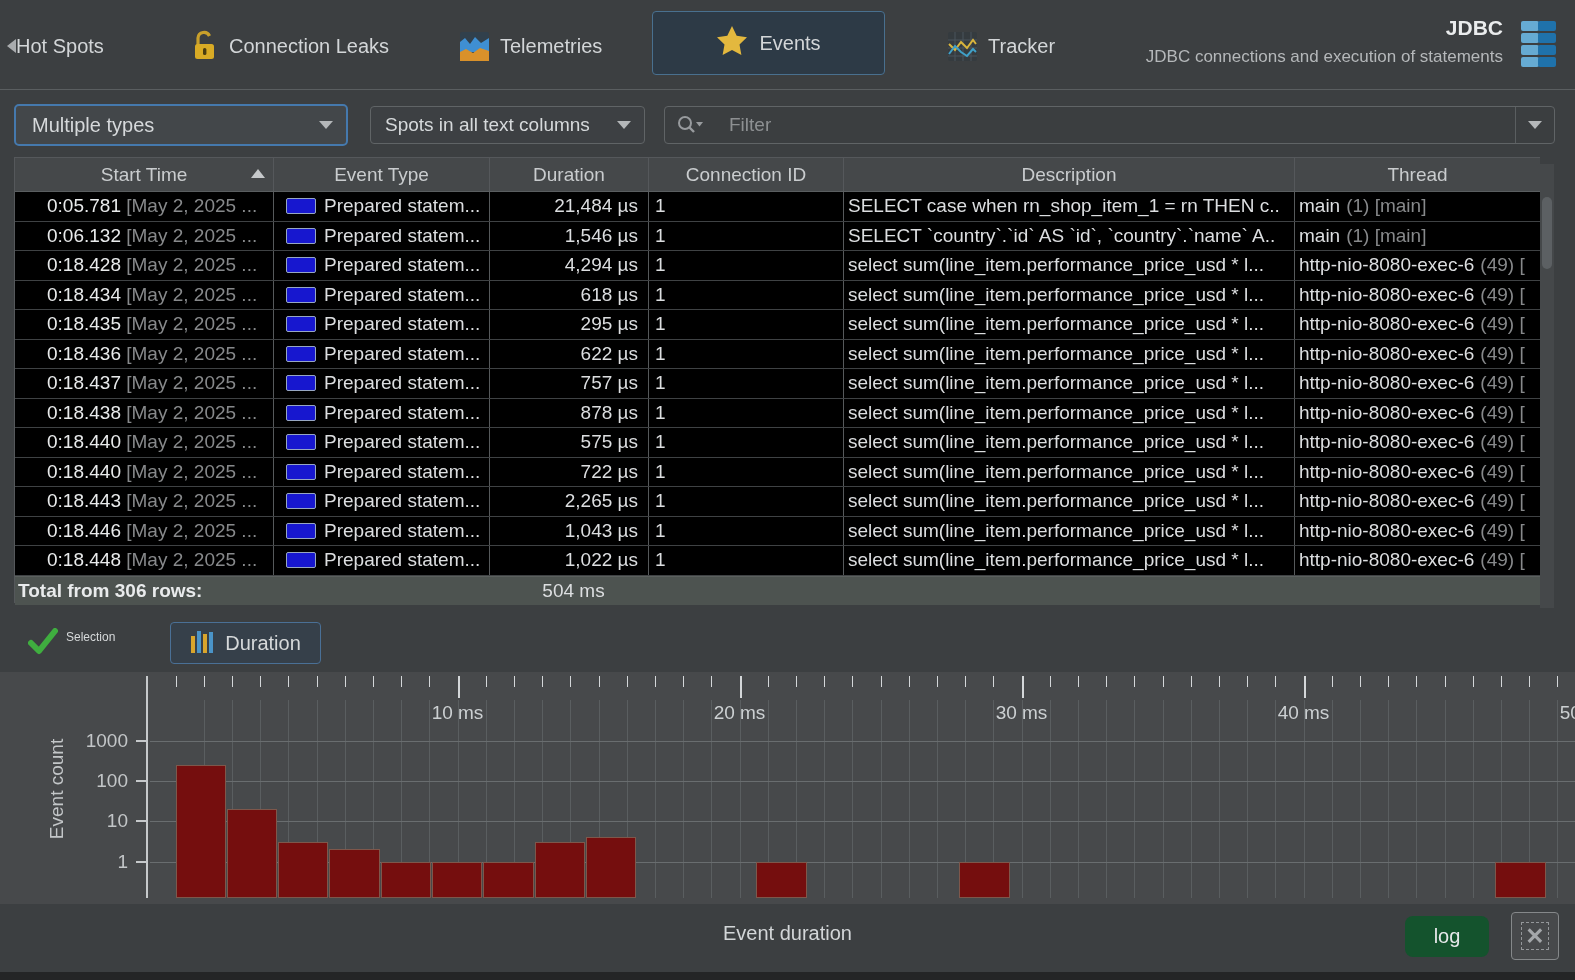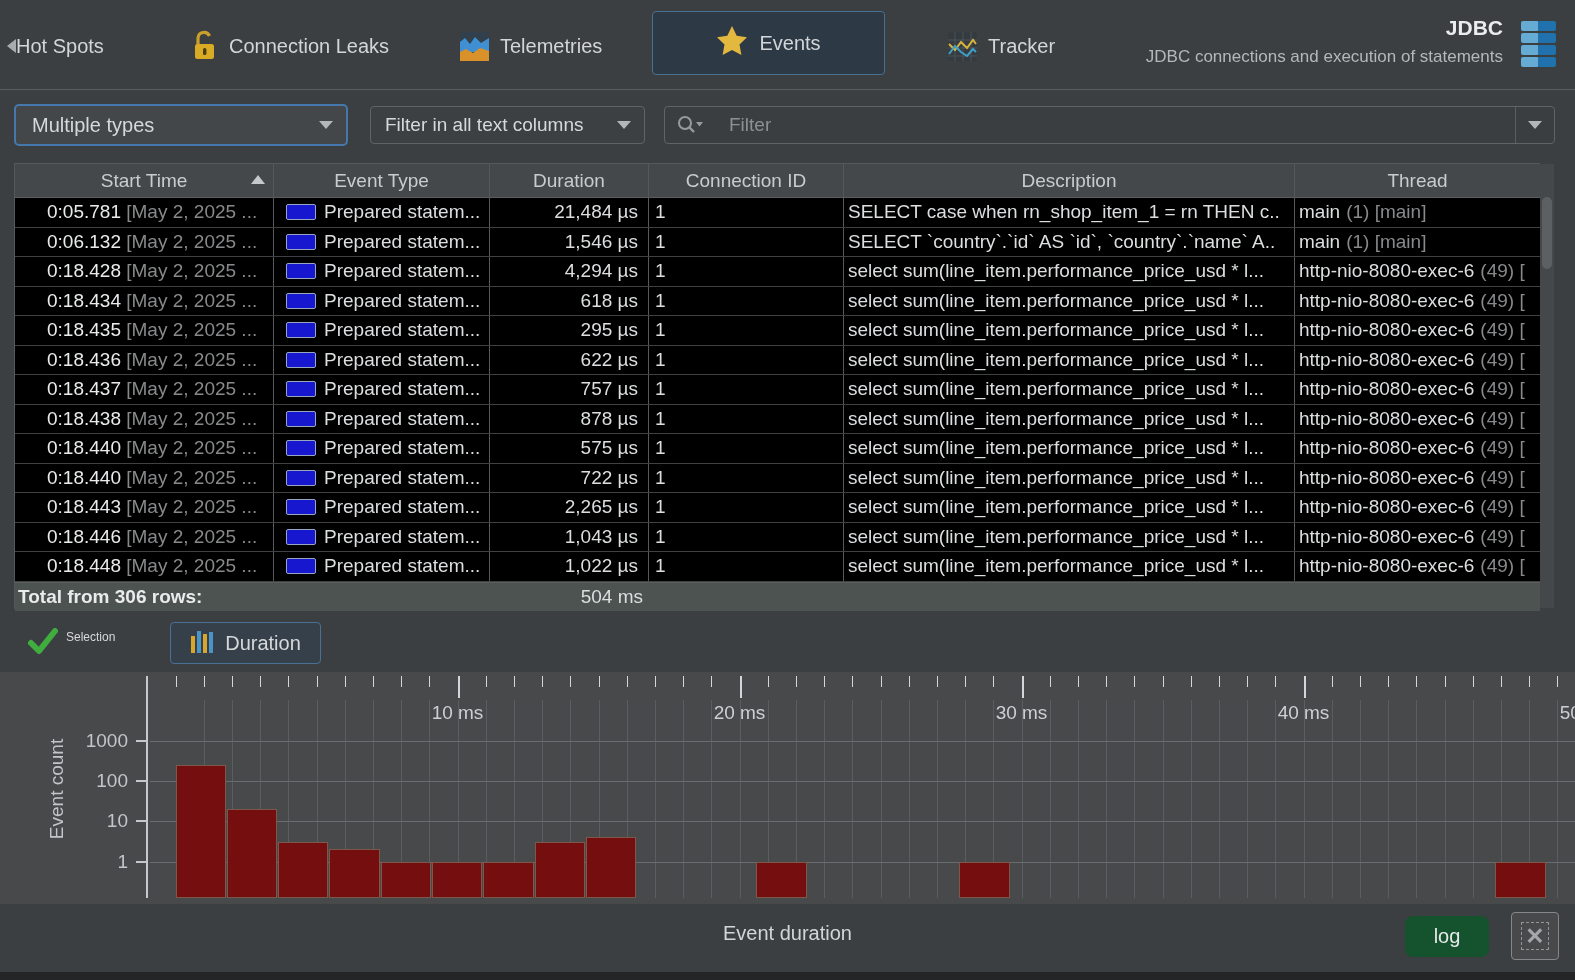--- a/index.html
+++ b/index.html
@@ -27,41 +27,41 @@
   .sel-type{left:14px;top:14px;width:334px;height:42px;background:#43474a;border:2px solid #4579ad;border-radius:5px;padding-left:16px;font-size:20px;}
   .sel-scope{left:370px;top:16px;width:275px;height:38px;background:#3d4043;border:1px solid #606466;border-radius:4px;padding-left:14px;font-size:19px;}
   .caret{width:0;height:0;border-left:7px solid transparent;border-right:7px solid transparent;border-top:8px solid #b4b7b9;}
   .sel-caret{position:absolute;right:13px;top:50%;transform:translateY(-50%);}
   .searchbox{position:absolute;left:664px;top:16px;width:891px;height:38px;background:#3b3e40;border:1px solid #606466;border-radius:4px;box-sizing:border-box;display:flex;align-items:center;}
   .search-icon{margin-left:11px;display:flex;align-items:center;}
   .searchbox input{flex:1;background:transparent;border:none;outline:none;color:#d6d9db;font-size:19px;margin-left:23px;font-family:Liberation Sans, sans-serif;}
   .searchbox input::placeholder{color:#8d9092;}
   .search-arrow{width:38px;height:100%;border-left:1px solid #5a5e60;display:flex;align-items:center;justify-content:center;}
   
-  .table{position:absolute;left:14px;top:163px;width:1526px;height:446px;box-sizing:border-box;border:1px solid #55585b;border-right:none;}
+  .table{position:absolute;left:14px;top:157px;width:1526px;height:446px;box-sizing:border-box;border:1px solid #55585b;border-right:none;}
   .thead{display:flex;height:33px;background:#45484a;border-bottom:1px solid #5a5e60;}
   .th{display:flex;align-items:center;justify-content:center;position:relative;color:#c9ccce;font-size:19px;border-right:1px solid #55585b;box-sizing:border-box;}
   .th:last-child{border-right:none;}
   .c0{width:259px;} .c1{width:216px;} .c2{width:159px;} .c3{width:195px;} .c4{width:451px;} .c5{width:246px;flex:1;}
   .sort-asc{position:absolute;right:8px;top:11px;width:0;height:0;border-left:7px solid transparent;border-right:7px solid transparent;border-bottom:9px solid #c6c9cb;}
   .tr{display:flex;height:29.5px;background:#000000;border-bottom:1px solid #3f4244;box-sizing:border-box;}
   .td{display:flex;align-items:center;border-right:1px solid #56595b;box-sizing:border-box;overflow:hidden;white-space:nowrap;color:#dcdee0;font-size:19px;}
   .td:last-child{border-right:none;}
   .td.c0{padding-left:32px;}
   .td.c1{padding-left:12px;gap:8px;}
   .td.c2{justify-content:flex-end;padding-right:10px;}
   .td.c3{padding-left:6px;}
   .td.c4{padding-left:4px;}
   .td.c5{padding-left:4px;gap:6px;}
   .t-time{color:#e9ebec;}
   .t-date{color:#87898b;}
   .swatch{width:28px;height:14px;background:#1717cf;border:1px solid #97a7c2;border-radius:2px;flex:none;}
   .total-row{position:relative;height:29.5px;background:#4d5350;border-top:1px solid #5b605e;box-sizing:border-box;}
   .total-label{position:absolute;left:3px;top:3px;font-size:19px;font-weight:bold;color:#e9ebec;}
-  .total-value{position:absolute;left:489px;top:3px;width:149px;text-align:right;padding-right:10px;font-size:19px;color:#dcdee0;box-sizing:border-box;}
+  .total-value{position:absolute;left:489px;top:3px;width:149px;text-align:center;padding-right:10px;font-size:19px;color:#dcdee0;box-sizing:border-box;}
   .vscroll{position:absolute;left:1540px;top:164px;width:14px;height:444px;background:#45484a;}
   .vscroll .thumb{position:absolute;left:2px;top:33px;width:10px;height:72px;background:#5c6063;border-radius:5px;}
   
   .controls{position:absolute;left:0;top:609px;width:1575px;height:63px;}
   .check-icon{position:absolute;left:28px;top:19px;}
   .ctrl-label{position:absolute;left:66px;top:21px;font-size:12px;color:#d6d9da;}
   .duration-btn{position:absolute;left:170px;top:13px;width:151px;height:42px;background:#36404a;border:1px solid #4a7096;border-radius:4px;
     display:flex;align-items:center;justify-content:center;gap:11px;color:#d6d9da;font-size:20px;box-sizing:border-box;}
   
   .chart-panel{position:absolute;left:0;top:672px;width:1575px;height:232px;background:#47494b;overflow:hidden;}
@@ -157,21 +157,21 @@
       </svg>
     </span>
   </div>
 
   <div class="filterbar">
     <div class="select sel-type">
       <span>Multiple types</span>
       <span class="caret sel-caret"></span>
     </div>
     <div class="select sel-scope">
-      <span>Filter in all text columns</span>
+      <span>Spots in all text columns</span>
       <span class="caret sel-caret"></span>
     </div>
     <div class="searchbox">
       <span class="search-icon">
         <svg width="28" height="22" viewBox="0 0 28 22">
           <circle cx="9" cy="9" r="6" fill="none" stroke="#989b9e" stroke-width="2"></circle>
           <line x1="13.5" y1="13.5" x2="18" y2="18" stroke="#989b9e" stroke-width="2.4"></line>
           <polygon points="20,8 27,8 23.5,12.5" fill="#989b9e"></polygon>
         </svg>
       </span>

